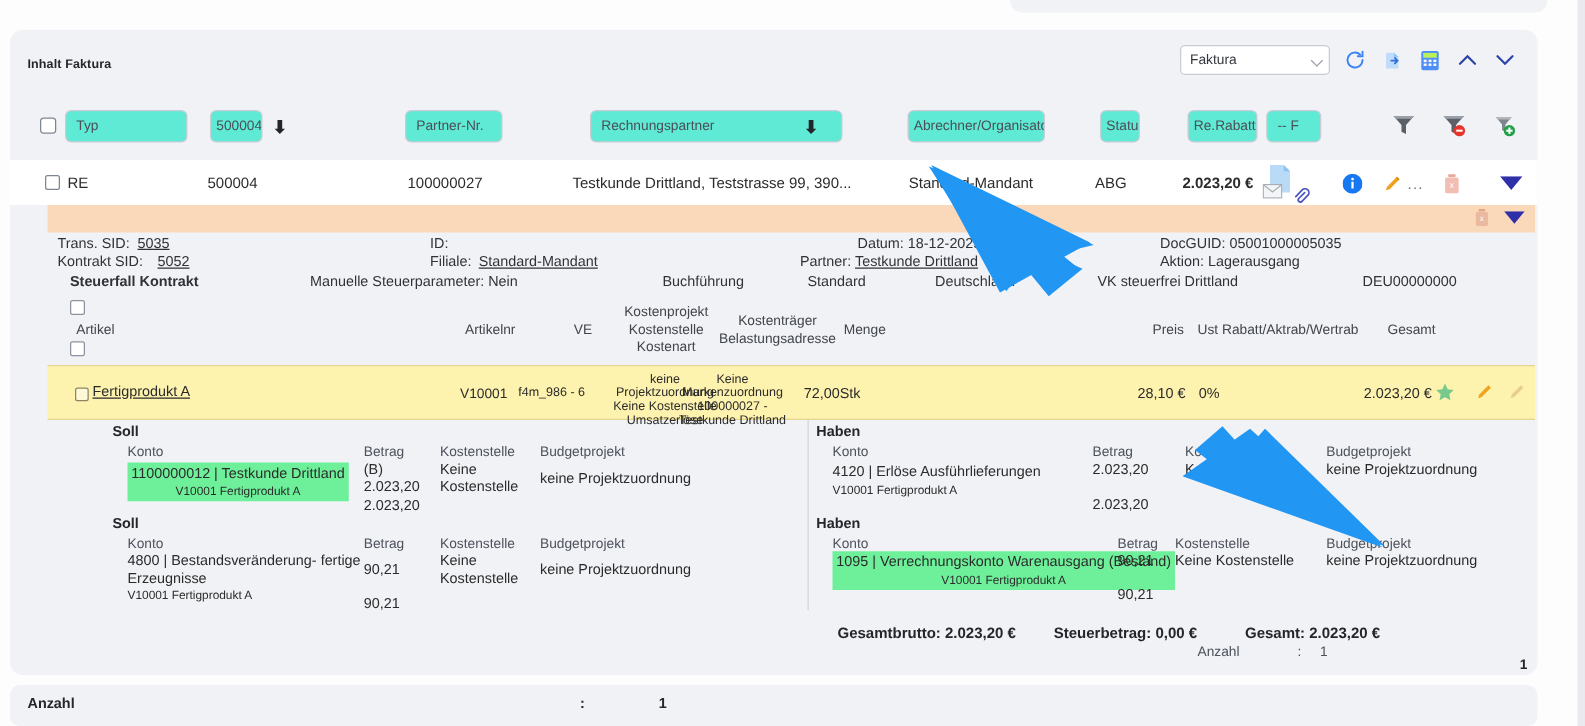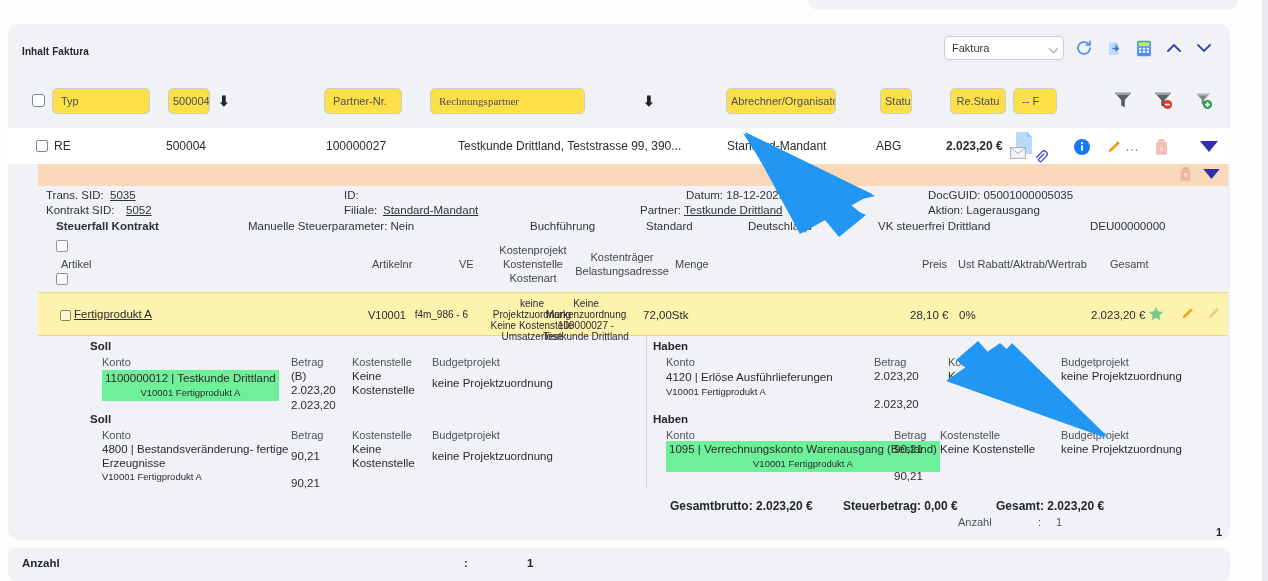--- a/index.html
+++ b/index.html
@@ -61,21 +61,21 @@
   .filter-row {
     position: absolute; left: 0; top: 60px; width: 100%; height: 36px;
   }
   .fchk {
     position: absolute; left: 24px; top: 10px;
     width: 13px; height: 13px; border: 1.4px solid #7d8594;
     border-radius: 3px; background: #fff;
   }
   .fbox {
     position: absolute; top: 4px; height: 26px;
-    border: 1px solid #c8ccd4; border-radius: 5px; background: #fde047;
+    border: 1px solid #c8ccd4; border-radius: 5px; background: #5eead4;
     font-size: 11px; color: #4a4f58;
     line-height: 24px; padding: 0 8px;
     white-space: nowrap; overflow: hidden;
   }
   .fbox.center { text-align: center; padding: 0 4px; }
   .sortarrow {
     position: absolute; top: 9px;
     font-size: 14px; color: #22252a; font-weight: bold;
   }
 
@@ -219,28 +219,28 @@
     <div class="filter-row">
       <div class="fchk"></div>
 
       <div class="fbox" style="left:44px; width:98px;">Typ</div>
 
       <div class="fbox center" style="left:160px; width:42px;">500004</div>
       <span class="sortarrow" style="left:210px;">⬇</span>
 
       <div class="fbox" style="left:316px; width:78px;">Partner-Nr.</div>
 
-      <div class="fbox" style="left:422px; width:155px;font-family:Liberation Serif, serif;">Rechnungspartner</div>
+      <div class="fbox" style="left:464px; width:202px;">Rechnungspartner</div>
       <span class="sortarrow" style="left:635px;">⬇</span>
 
       <div class="fbox center" style="left:718px; width:110px;">Abrechner/Organisator</div>
 
       <div class="fbox center" style="left:872px; width:32px;">Statu</div>
 
-      <div class="fbox center" style="left:942px; width:56px;">Re.Statu</div>
+      <div class="fbox center" style="left:942px; width:56px;">Re.Rabatt</div>
 
       <div class="fbox" style="left:1005px; width:44px; padding-right:15px;">
         <span>-- F</span>
         <span class="chev" style="right:4px;top:8px;"></span>
       </div>
 
       <span style="position:absolute; left:1105px; top:6px;">
         <svg width="20" height="20" viewBox="0 0 22 22">
           <path d="M2 3h18l-7 8v8l-4-2v-6z" fill="#5a5f68"></path>
           <path d="M2 3h18l-2.2 2.6H4.2z" fill="#9aa0a8"></path>

